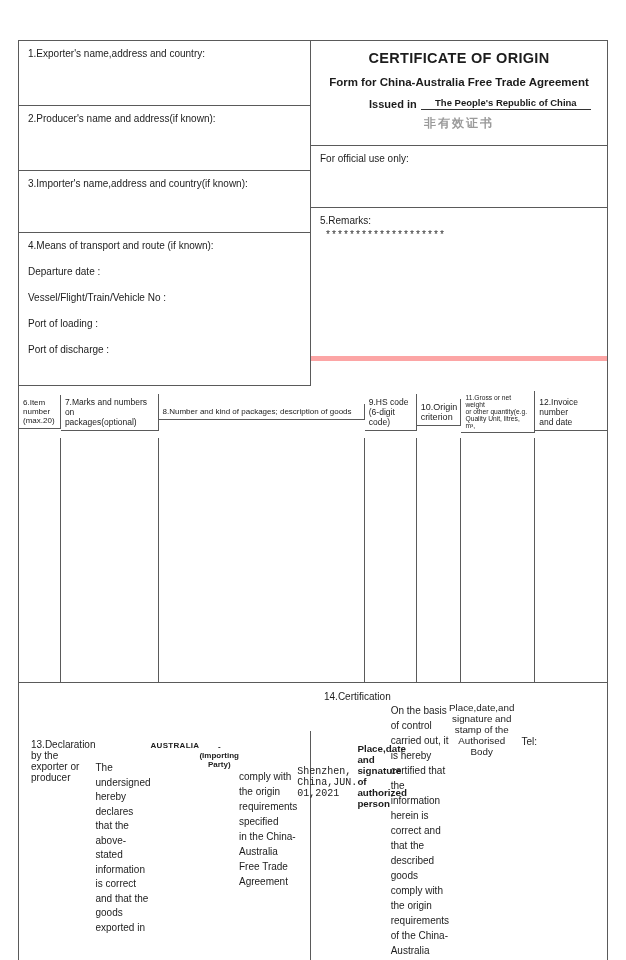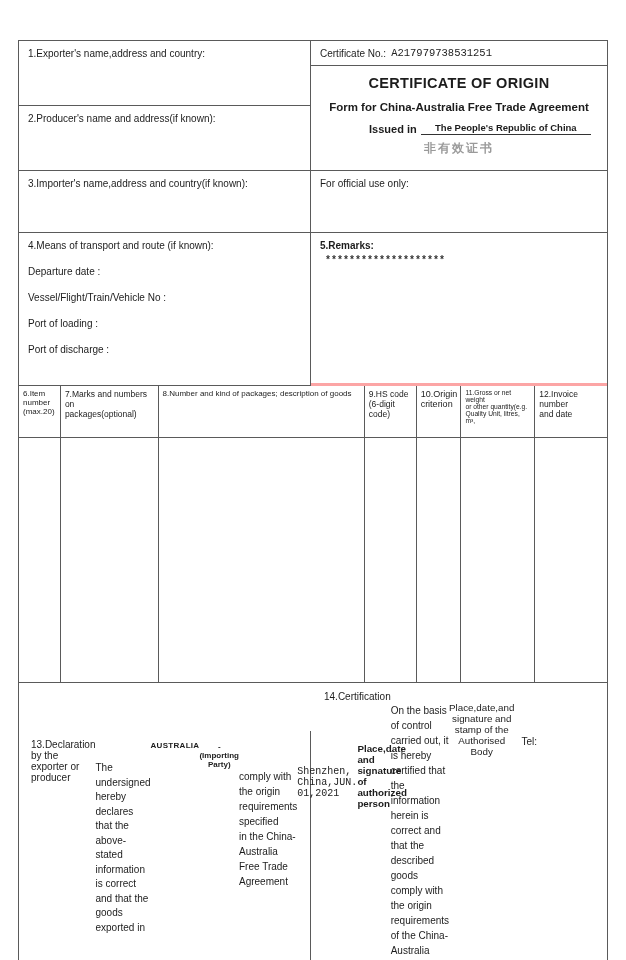--- a/index.html
+++ b/index.html
@@ -25,27 +25,27 @@
   .certno .val { font-family:"Liberation Mono", monospace; font-size:10.5px; margin-left:5px; color:#222; }
   .co-head { height:105px; display:flex; flex-direction:column; padding:0 6px; }
   .co-title { margin-top:9px; text-align:center; font-size:14.5px; font-weight:bold; letter-spacing:.3px; }
   .co-sub { margin-top:10px; text-align:center; font-size:11.5px; font-weight:bold; }
   .issued { display:flex; margin:9px 10px 0 52px; align-items:flex-end; }
   .issued .lbl { font-size:11px; font-weight:bold; white-space:nowrap; }
   .issued .val { flex:1; margin-left:4px; border-bottom:1px solid #333; text-align:center;
                  font-size:9.5px; font-weight:bold; padding-bottom:1px; }
   .watermark { margin-top:5px; text-align:center; font-size:12px; color:#9a9a9a; letter-spacing:2px;font-weight:bold; }
   .official { height:62px; }
-  .remarks { height:153px; border-bottom:3px solid #fca5a5;font-weight:bold; }
+  .remarks { height:153px; border-bottom:5px solid #fca5a5; }
   .remarks .stars { margin-top:4px; margin-left:5px; font-family:"Liberation Mono", monospace; font-size:10px; color:#333; }
 
   
   .goods { display:flex; flex-direction:column; height:327px; border-bottom:1px solid #5a5a5a; }
   .g-row { display:flex; }
-  .g-head { height:52px; }
+  .g-head { height:52px;align-items:center; }
   .g-bodyrow { flex:1; }
   .gc { border-right:1px solid #5a5a5a; padding:3px 4px; overflow:hidden; }
   .gc:last-child { border-right:none; }
   .g-head .gc { border-bottom:1px solid #5a5a5a; }
   .gc1 { width:42px; font-size:8px; }
   .gc2 { width:98px; font-size:8.5px; }
   .gc3 { width:207px; font-size:8px; white-space:nowrap; }
   .gc4 { width:52px; font-size:8.5px; }
   .gc5 { width:45px; font-size:9px; }
   .gc6 { width:74px; font-size:6.7px; }
@@ -98,24 +98,20 @@
         <div class="cell box4">
           <div>4.Means of transport and route (if known):</div>
           <div class="line">Departure date :</div>
           <div class="line">Vessel/Flight/Train/Vehicle No :</div>
           <div class="line">Port of loading :</div>
           <div class="line">Port of discharge :</div>
         </div>
       </div>
 
       <div class="right-col">
-        <div class="cell certno">
-          <span>Certificate No.:</span>
-          <span class="val">A217979738531251</span>
-        </div>
         <div class="cell co-head">
           <div class="co-title">CERTIFICATE OF ORIGIN</div>
           <div class="co-sub">Form for China-Australia Free Trade Agreement</div>
           <div class="issued">
             <span class="lbl">Issued in</span>
             <span class="val">The People's Republic of China</span>
           </div>
           <div class="watermark">非有效证书</div>
         </div>
         <div class="cell official">

